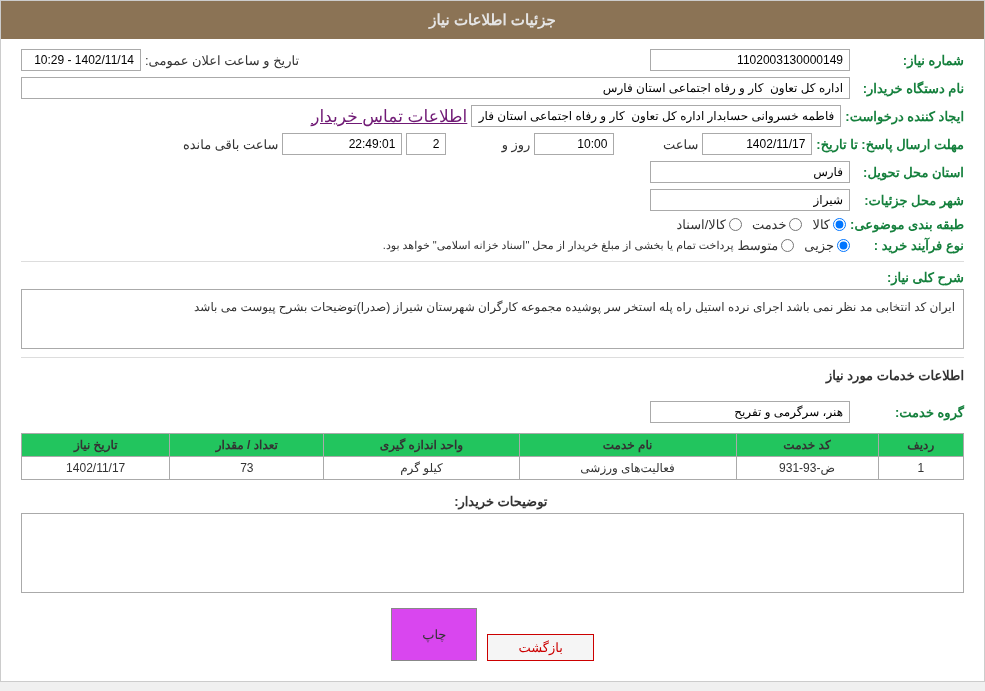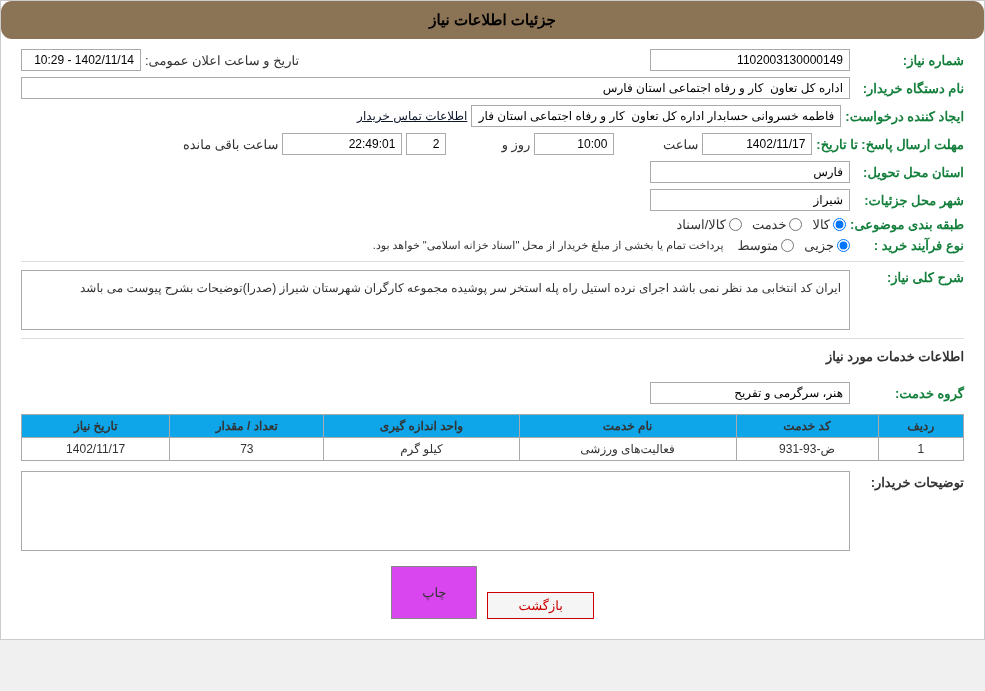--- a/index.html
+++ b/index.html
@@ -11,26 +11,25 @@
       color: #333;
     }
     .page-wrapper {
       max-width: 985px;
       margin: 0 auto;
       background: #fff;
       border: 1px solid #ccc;
     }
     .header-bar {
       background: #8B7355;
-      color: #000000;
+      color: #e5e5e5;
       text-align: center;
       padding: 10px 15px;
       font-size: 15px;
       font-weight: bold;
-      border-radius: 11px;
     }
     .content {
       padding: 10px 20px;
     }
     .row {
       display: flex;
       align-items: center;
       margin-bottom: 6px;
       gap: 4px;
     }
@@ -55,24 +54,24 @@
       font-size: 12px;
       font-family: Tahoma, Arial, sans-serif;
       direction: rtl;
     }
     .input-med { width: 200px; }
     .input-sm { width: 120px; }
     .input-xs { width: 80px; }
     .input-date { width: 110px; }
     .flex-grow { flex: 1; }
     .blue-link {
-      color: #0f172a;
+      color: #701a75;
       text-decoration: underline;
       cursor: pointer;
-      font-size: 12px;
+      font-size: 17px;
     }
     .radio-group {
       display: flex;
       gap: 10px;
       align-items: center;
     }
     .radio-item {
       display: flex;
       align-items: center;
       gap: 3px;
@@ -96,21 +95,21 @@
     }
     .table-section {
       margin: 10px 0;
     }
     table {
       width: 100%;
       border-collapse: collapse;
       font-size: 12px;
     }
     table th {
-      background: #0ea5e9;
+      background: #22c55e;
       border: 1px solid #aaa;
       padding: 4px 8px;
       text-align: center;
       font-weight: bold;
     }
     table td {
       border: 1px solid #aaa;
       padding: 4px 8px;
       text-align: center;
     }
@@ -148,23 +147,24 @@
       border: 1px solid #cc0000;
       margin-top: 26px;
     }
     .divider {
       border: none;
       border-top: 1px solid #ddd;
       margin: 8px 0;
     }
     .comment-row {
       display: flex;
-      align-items: flex-start;
+      align-items: center;
       margin-bottom: 6px;
       gap: 4px;
+      flex-direction: column;
     }
     .comment-label {
       font-weight: bold;
       min-width: 110px;
       text-align: right;
       padding-top: 4px;
     }
   </style>
 </head>
 <body>
@@ -237,26 +237,26 @@
       <div class="radio-group">
         <label class="radio-item">
           <input type="radio" name="process" checked="" style=""> 
             <span>جزیی</span>
         </label>
         <label class="radio-item">
           <input type="radio" name="process" style=""> 
             <span>متوسط</span>
         </label>
       </div>
-      <span style="margin-right:10px; font-size:11px; color:#333;">پرداخت تمام یا بخشی از مبلغ خریدار از محل "اسناد خزانه اسلامی" خواهد بود.</span>
+      <span style="font-size:11px; color:#333;">پرداخت تمام یا بخشی از مبلغ خریدار از محل "اسناد خزانه اسلامی" خواهد بود.</span>
     </div>
 
     <hr class="divider">
 
-    <div class="row" style="align-items:flex-start;">
+    <div class="row" style="align-items:flex-start;flex-direction:column;">
       <span class="label">شرح کلی نیاز:</span>
       <div class="desc-box">ایران کد انتخابی مد نظر نمی باشد اجرای نرده استیل راه پله استخر سر پوشیده مجموعه کارگران شهرستان شیراز (صدرا)توضیحات بشرح پیوست می باشد</div>
     </div>
 
     <hr class="divider">
 
     <div class="section-title">اطلاعات خدمات مورد نیاز</div>
 
     <div class="row">
       <span class="label">گروه خدمت:</span>

